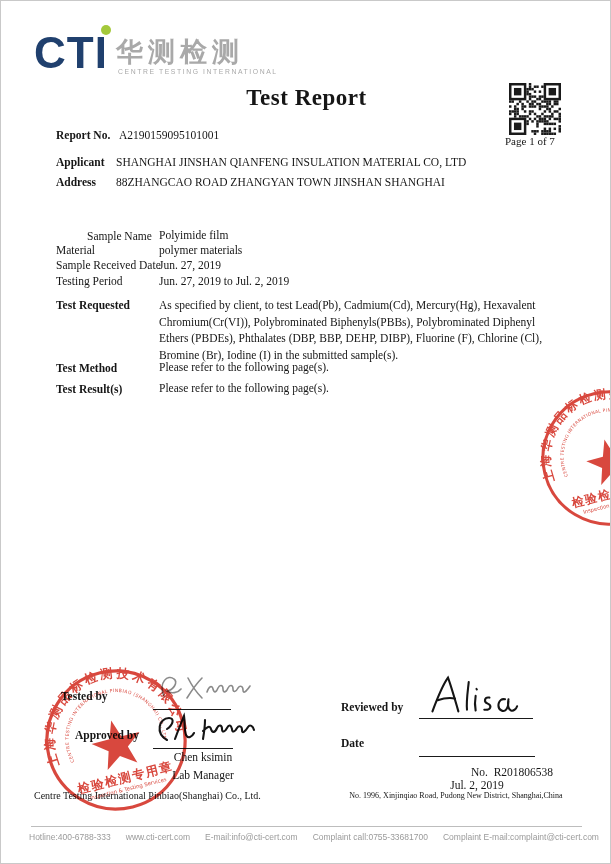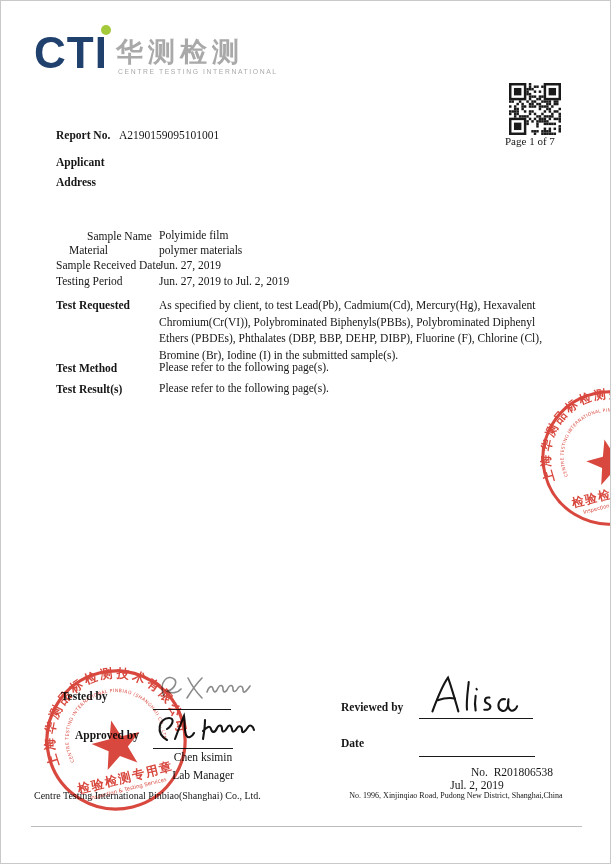--- a/index.html
+++ b/index.html
@@ -31,20 +31,21 @@
 
 <div class="page">
 
   <div class="abs" style="left:33px; top:30px;">
     <span class="logo-cti">CTI</span>
     <div class="abs green-dot" style="left:67px; top:-6px;"></div>
   </div>
   <div class="abs logo-cn" style="left:115px; top:37px;">华测检测</div>
   <div class="abs logo-sub" style="left:117px; top:67px;">CENTRE TESTING INTERNATIONAL</div>
 
+  <div class="abs title" style="left:0; top:84px;">Test Report</div>
 
   <svg class="abs" style="left:508px; top:82px;" width="52" height="52" viewBox="0 0 52 52" fill="#1a1a1a">
       <rect x="19.81" y="0.00" width="2.48" height="2.48"></rect>
       <rect x="19.81" y="2.48" width="2.48" height="2.48"></rect>
       <rect x="24.76" y="2.48" width="2.48" height="2.48"></rect>
       <rect x="27.24" y="2.48" width="2.48" height="2.48"></rect>
       <rect x="32.19" y="2.48" width="2.48" height="2.48"></rect>
       <rect x="17.33" y="4.95" width="2.48" height="2.48"></rect>
       <rect x="19.81" y="4.95" width="2.48" height="2.48"></rect>
       <rect x="22.29" y="4.95" width="2.48" height="2.48"></rect>
@@ -184,26 +185,28 @@
       <rect x="39.62" y="4.95" width="7.43" height="7.43"></rect>
       <rect x="1.24" y="35.90" width="14.86" height="14.86" fill="none" stroke="#1a1a1a" stroke-width="2.48"></rect>
       <rect x="4.95" y="39.62" width="7.43" height="7.43"></rect>
     </svg>
   <div class="abs val" style="left:504px; top:134px; font-size:11px;">Page 1 of 7</div>
 
   <div class="abs lbl" style="left:55px; top:128px;">Report No.</div>
   <div class="abs val" style="left:118px; top:128px;">A2190159095101001</div>
 
   <div class="abs lbl" style="left:55px; top:155px;">Applicant</div>
+  <div class="abs val" style="left:115px; top:155px;">SHANGHAI JINSHAN QIANFENG INSULATION MATERIAL CO, LTD</div>
   <div class="abs lbl" style="left:55px; top:175px;">Address</div>
+  <div class="abs val" style="left:115px; top:175px;">88ZHANGCAO ROAD ZHANGYAN TOWN JINSHAN SHANGHAI</div>
 
 
   <div class="abs val" style="left:55px; top:229px;margin-left:31px;">Sample Name</div>
   <div class="abs val" style="left:158px; top:228px;text-align:right;">Polyimide film</div>
-  <div class="abs val" style="left:68px; top:243px;">Material</div>
+  <div class="abs val" style="left:55px; top:243px;">Material</div>
   <div class="abs val" style="left:158px; top:243px;">polymer materials</div>
   <div class="abs val" style="left:55px; top:258px;">Sample Received Date</div>
   <div class="abs val" style="left:158px; top:258px;">Jun. 27, 2019</div>
   <div class="abs val" style="left:55px; top:274px;">Testing Period</div>
   <div class="abs val" style="left:158px; top:274px;">Jun. 27, 2019 to Jul. 2, 2019</div>
 
   <div class="abs lbl" style="left:55px; top:298px;">Test Requested</div>
   <div class="abs val wrap" style="left:158px; top:296px; width:399px; line-height:16.5px;">As specified by client, to test Lead(Pb), Cadmium(Cd), Mercury(Hg), Hexavalent Chromium(Cr(VI)), Polybrominated Biphenyls(PBBs), Polybrominated Diphenyl Ethers (PBDEs), Phthalates (DBP, BBP, DEHP, DIBP), Fluorine (F), Chlorine (Cl), Bromine (Br), Iodine (I) in the submitted sample(s).</div>
 
   <div class="abs lbl" style="left:55px; top:361px;">Test Method</div>
@@ -288,14 +291,21 @@
       </text>
       <g transform="translate(86,91)">
         <polygon fill="#D5382D" points="0,-24 5.6,-7.8 22.8,-7.4 9.1,3 14.1,19.4 0,9.6 -14.1,19.4 -9.1,3 -22.8,-7.4 -5.6,-7.8"></polygon>
       </g>
       <text x="86" y="125" text-anchor="middle" font-size="12" font-weight="bold" fill="#D5382D" letter-spacing="1.4">检验检测专用章</text>
       <text x="86" y="134" text-anchor="middle" font-size="5.2" fill="#D5382D">Inspection &amp; Testing Services</text>
     </g>
   </svg>
 
   <div class="abs footer-bar" style="left:30px; top:825px; width:551px; height:0;"></div>
+  <div class="abs footer-row" style="left:28px; top:831px; width:570px;">
+    <span>Hotline:400-6788-333</span>
+    <span>www.cti-cert.com</span>
+    <span>E-mail:info@cti-cert.com</span>
+    <span>Complaint call:0755-33681700</span>
+    <span>Complaint E-mail:complaint@cti-cert.com</span>
+  </div>
 
 </div>
 
 </body></html>

